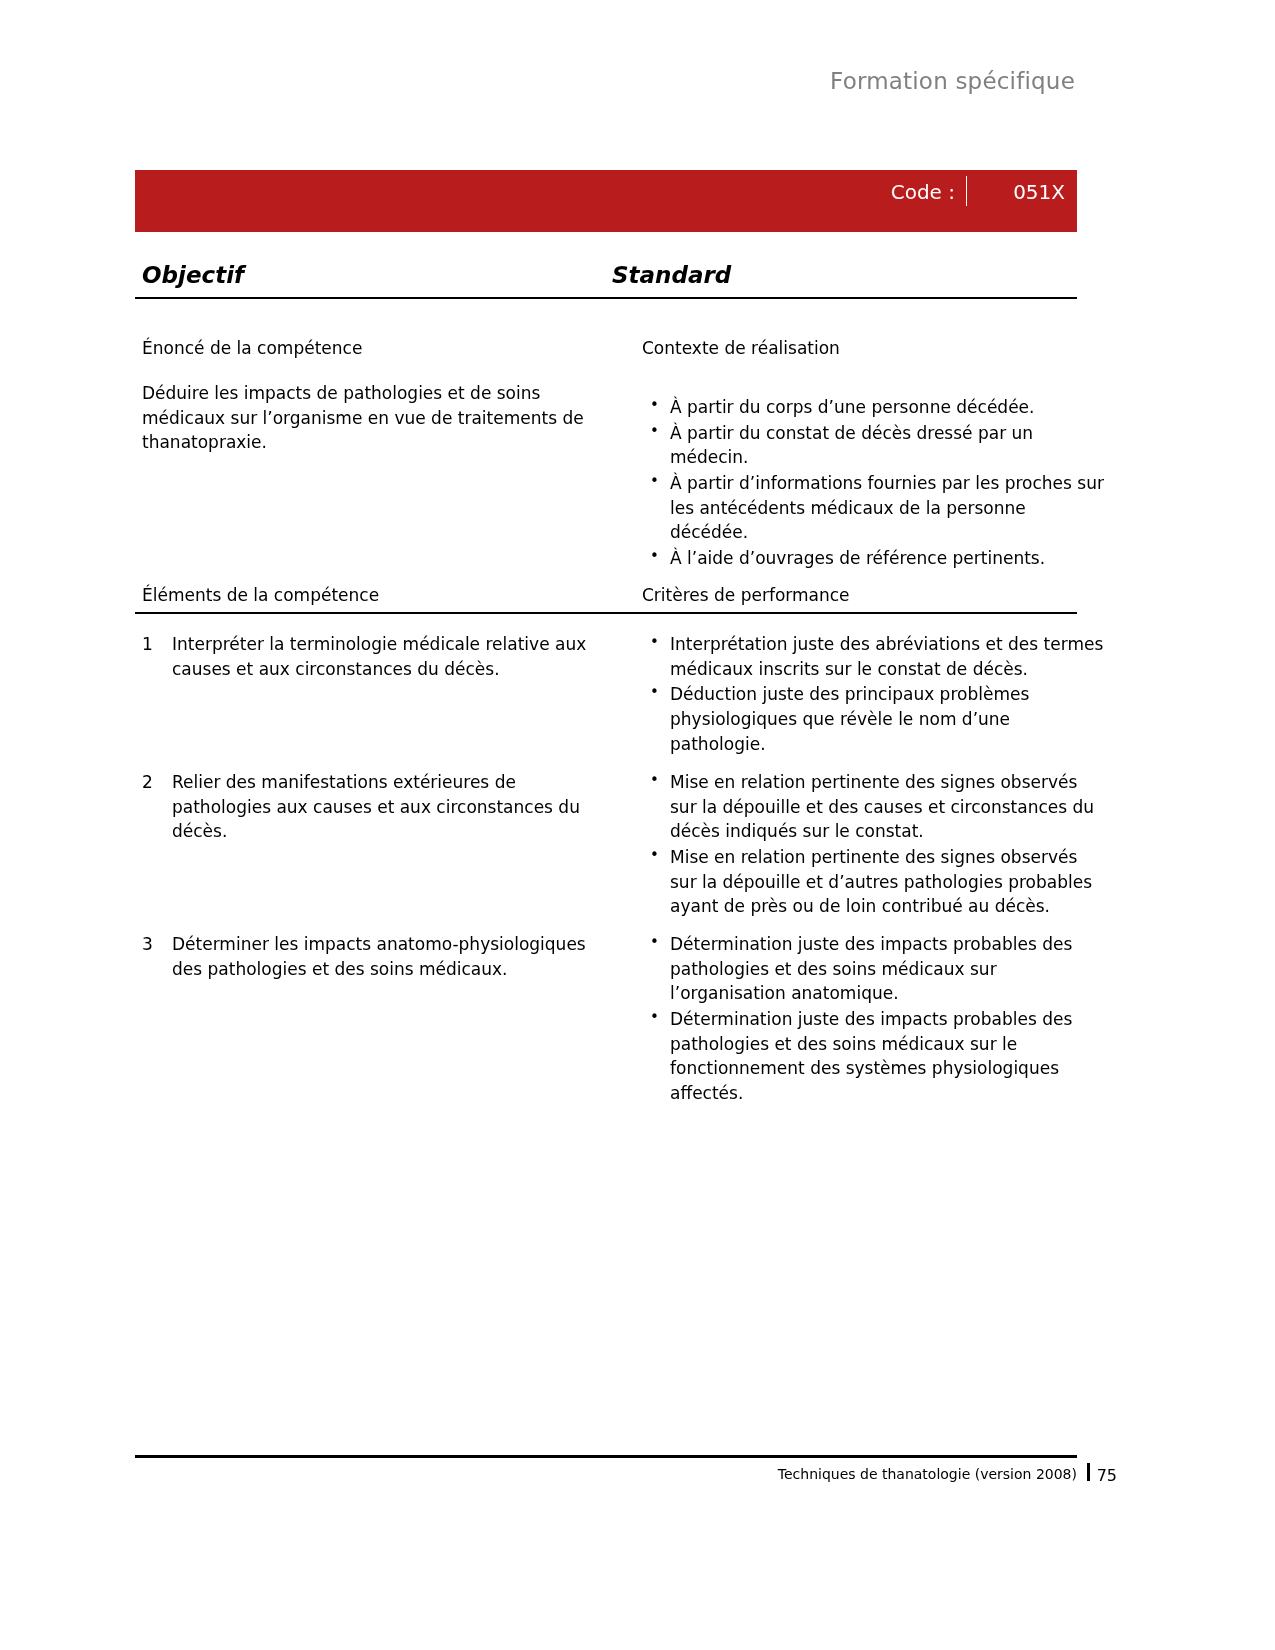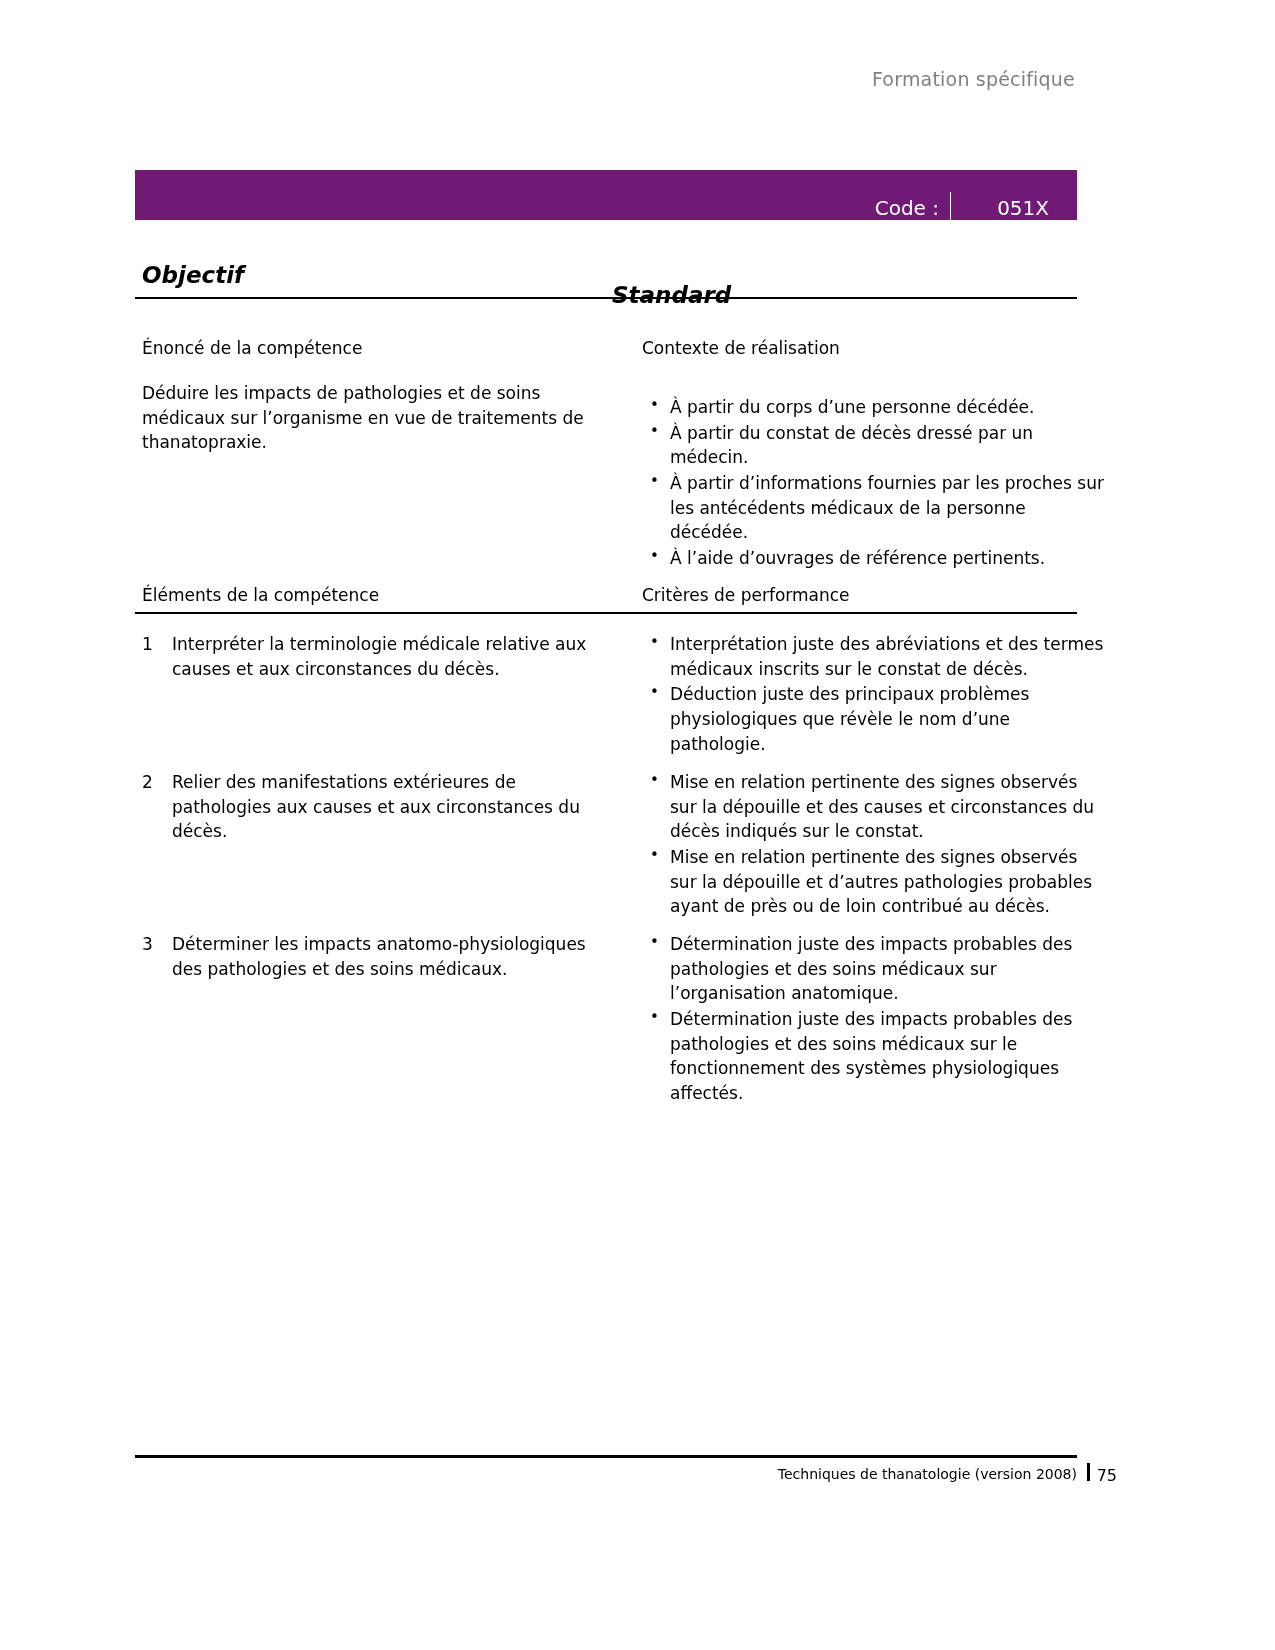--- a/index.html
+++ b/index.html
@@ -20,35 +20,35 @@
     width: 1275px;
     height: 1650px;
     overflow: hidden;
   }
 
   
   .header-right {
     position: absolute;
     right: 200px;
     top: 68px;
-    font-size: 19px;
+    font-size: 23px;
     color: #808080;
     letter-spacing: 0.2px;
   }
 
   
   .code-bar {
     position: absolute;
     left: 135px;
     top: 170px;
     width: 942px;
-    height: 50px;
-    background: #701a75;
+    height: 62px;
+    background: #b91c1c;
     box-sizing: border-box;
-    padding: 18px;
+    padding: 2px;
   }
   .code-bar-inner {
     position: relative;
     width: 100%;
     height: 100%;
   }
   .code-bar-label {
     position: absolute;
     right: 120px;
     top: 8px;
@@ -90,21 +90,21 @@
     top: 262px;
     width: 942px;
   }
   .title-text {
     font-size: 23px;
     font-weight: bold;
     font-style: italic;
     font-family: "DejaVu Sans", sans-serif;
   }
   .title-left { position: absolute; left: 7px; top: 0; }
-  .title-right { position: absolute; left: 477px; top: 0; margin-top: 20px; }
+  .title-right { position: absolute; left: 477px; top: 0; }
   .rule {
     position: absolute;
     left: 135px;
     width: 942px;
     height: 2px;
     background: #000000;
   }
 
   .sec-head {
     font-size: 17px;

